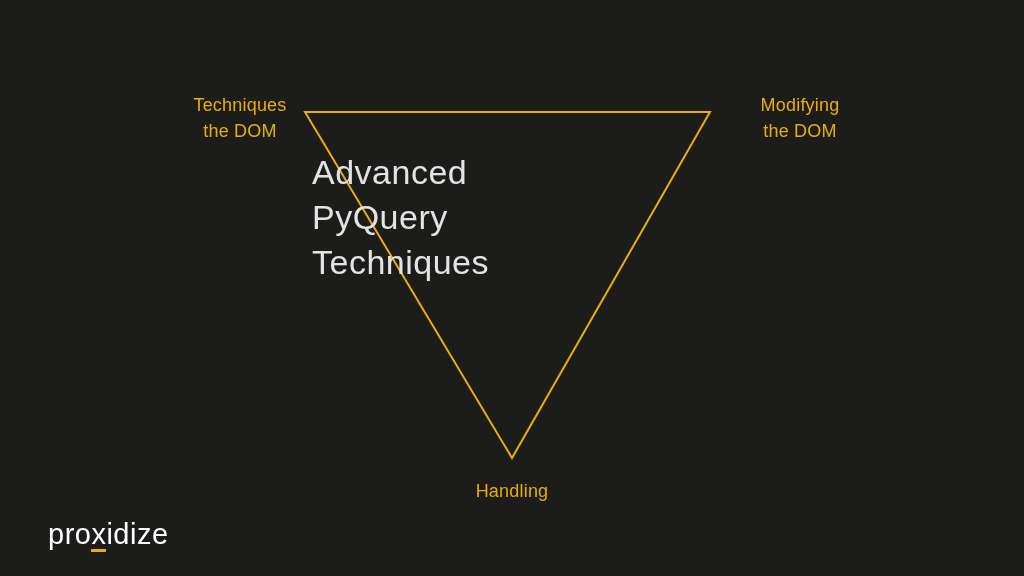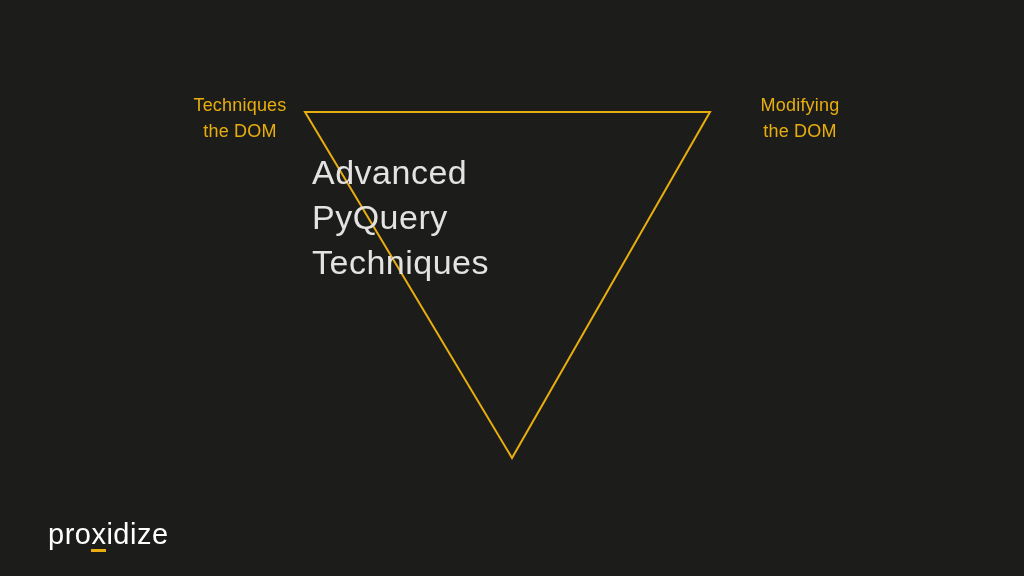--- a/index.html
+++ b/index.html
@@ -74,20 +74,21 @@
     <div>Techniques</div>
     <div>the DOM</div>
   </div>
 
   <div class="corner-label label-top-right">
     <div>Modifying</div>
     <div>the DOM</div>
   </div>
 
   <div class="corner-label label-bottom">
+    <div>Handling</div>
   </div>
 
   <div class="center-title">
     <div>Advanced</div>
     <div>PyQuery</div>
     <div>Techniques</div>
   </div>
 
   <div class="logo"><span>pro</span><span class="logo-x">x</span><span>idize</span></div>
 

